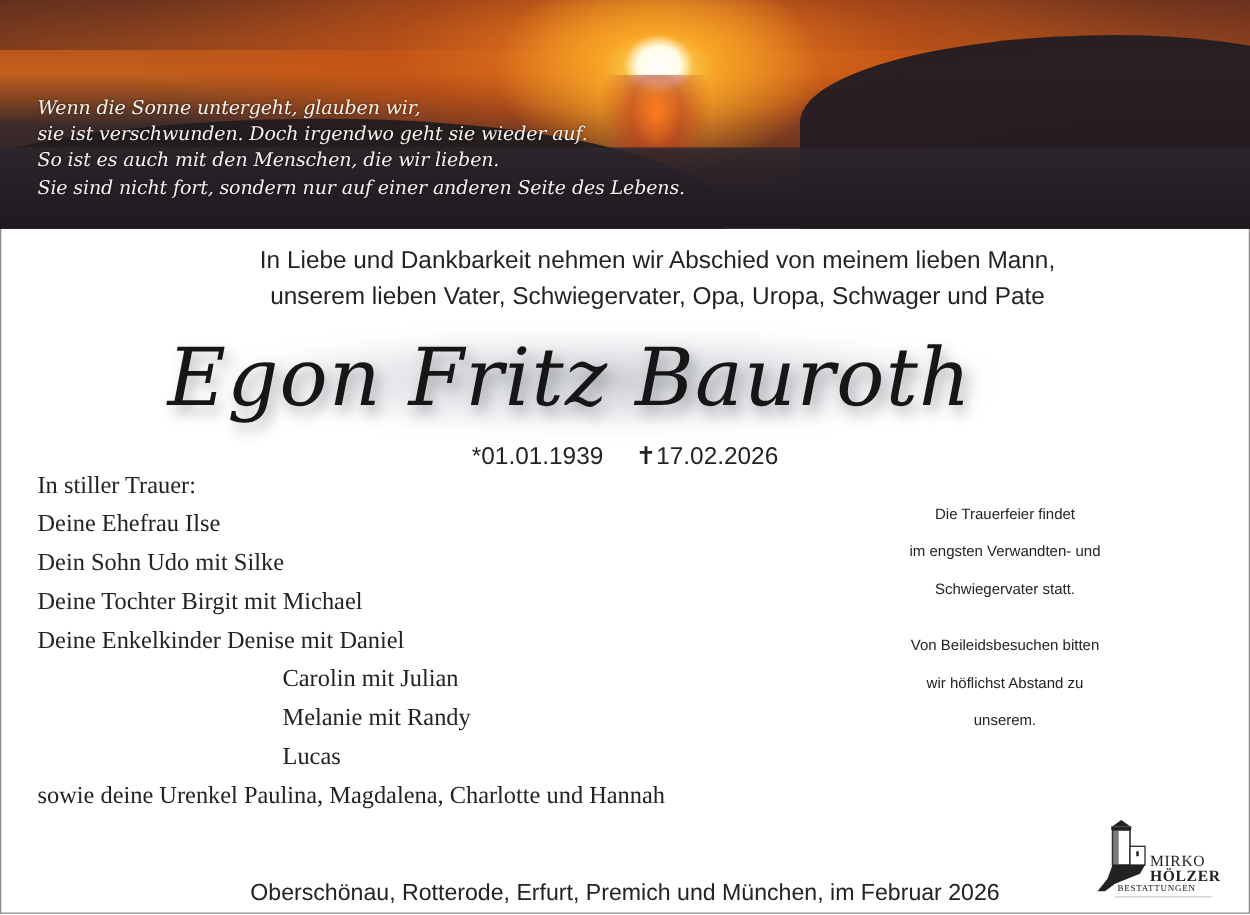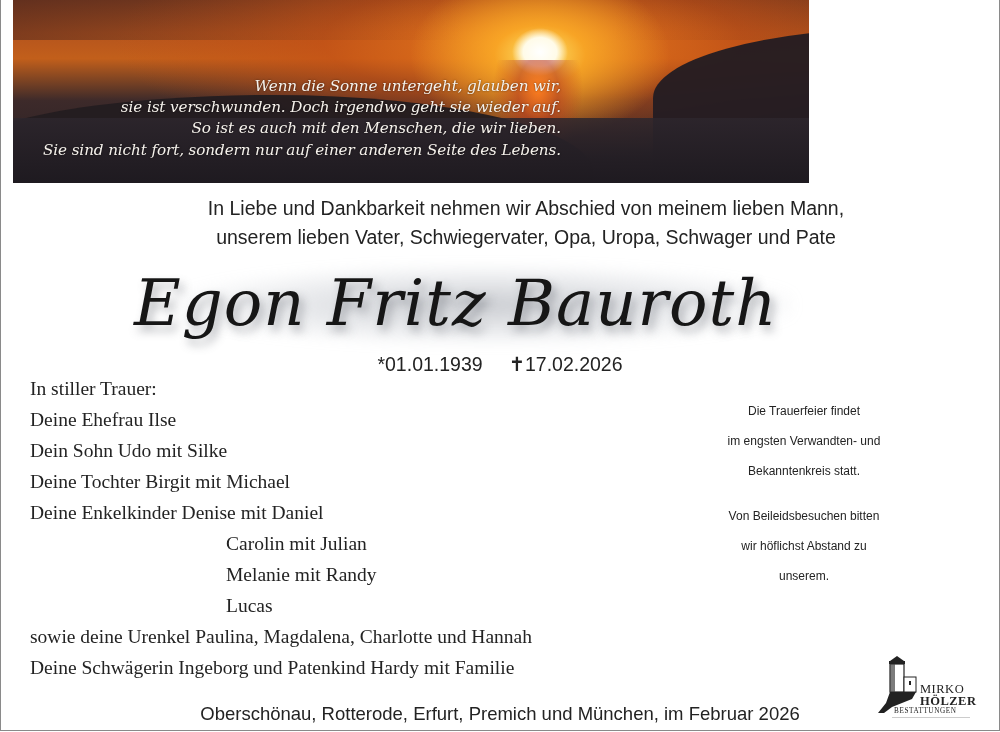--- a/index.html
+++ b/index.html
@@ -6,27 +6,26 @@
   body {
     width:1000px; height:732px; position:relative; overflow:hidden;
     background:#ffffff; font-family:"Liberation Sans", sans-serif; color:#1e1e1e;
   }
   .frame {
     position:absolute; left:0; top:0; width:998px; height:730px;
     border:1px solid #8a8a8a; border-top:none; box-sizing:content-box;
   }
   
   .banner {
-    position:absolute; left:13px; top:0; width:796px; height:183px; overflow:hidden;
+    position:absolute; left:0; top:0; width:1000px; height:183px; overflow:hidden;
     background:
       radial-gradient(ellipse 28px 24px at 527px 52px, #ffffff 0%, #fffbe8 60%, rgba(255,240,170,0) 100%),
       radial-gradient(ellipse 130px 85px at 527px 55px, rgba(255,236,110,0.95) 0%, rgba(255,180,40,0.75) 35%, rgba(240,110,20,0) 100%),
       radial-gradient(ellipse 420px 120px at 520px 40px, rgba(240,130,30,0.9) 0%, rgba(200,80,20,0.6) 50%, rgba(90,35,20,0) 100%),
       linear-gradient(180deg, #7a3a1e 0%, #b5541d 18%, #c25f1b 32%, #3d2a2a 55%, #221d22 100%);
-    text-align: right;
   }
   .banner .hill-left {
     position:absolute; left:-60px; top:95px; width:640px; height:140px;
     background:#231c20; border-radius:50% 50% 0 0 / 45% 55% 0 0; opacity:.95;
   }
   .banner .hill-right {
     position:absolute; left:640px; top:28px; width:460px; height:200px;
     background:#251d22; border-radius:55% 45% 0 0 / 35% 30% 0 0; opacity:.97;
   }
   .banner .water {
@@ -137,27 +136,26 @@
 <div class="mourners">
   <div>In stiller Trauer:</div>
   <div>Deine Ehefrau Ilse</div>
   <div>Dein Sohn Udo mit Silke</div>
   <div>Deine Tochter Birgit mit Michael</div>
   <div>Deine Enkelkinder Denise mit Daniel</div>
   <div class="indent">Carolin mit Julian</div>
   <div class="indent">Melanie mit Randy</div>
   <div class="indent">Lucas</div>
   <div>sowie deine Urenkel Paulina, Magdalena, Charlotte und Hannah</div>
-  <div>Deine Schwägerin Ingeborg und Patenkind Hardy mit Familie</div>
 </div>
 
 <div class="notice n1">
   <div>Die Trauerfeier findet</div>
   <div>im engsten Verwandten- und</div>
-  <div>Bekanntenkreis statt.</div>
+  <div>Schwiegervater statt.</div>
 </div>
 
 <div class="notice n2">
   <div>Von Beileidsbesuchen bitten</div>
   <div>wir höflichst Abstand zu</div>
   <div>unserem.</div>
 </div>
 
 <div class="footer">Oberschönau, Rotterode, Erfurt, Premich und München, im Februar 2026</div>
 

